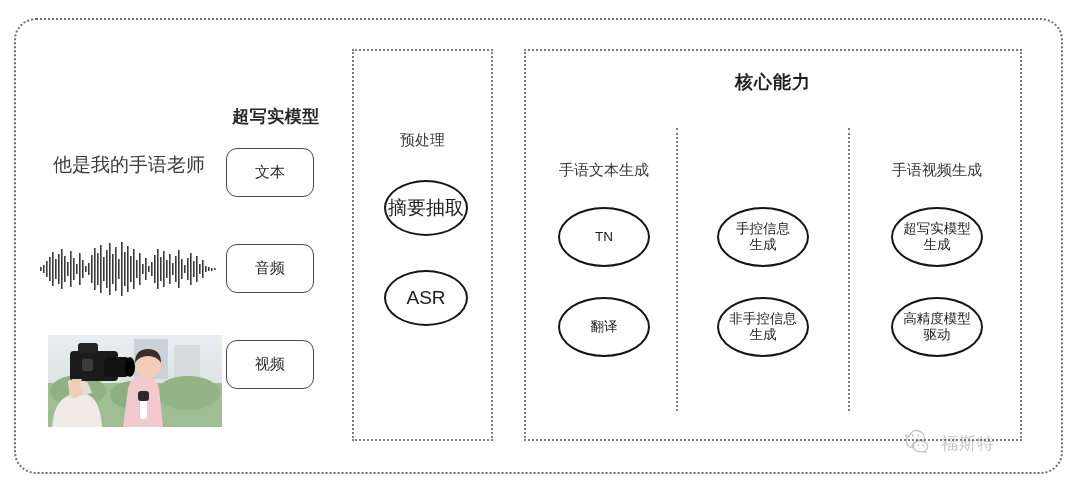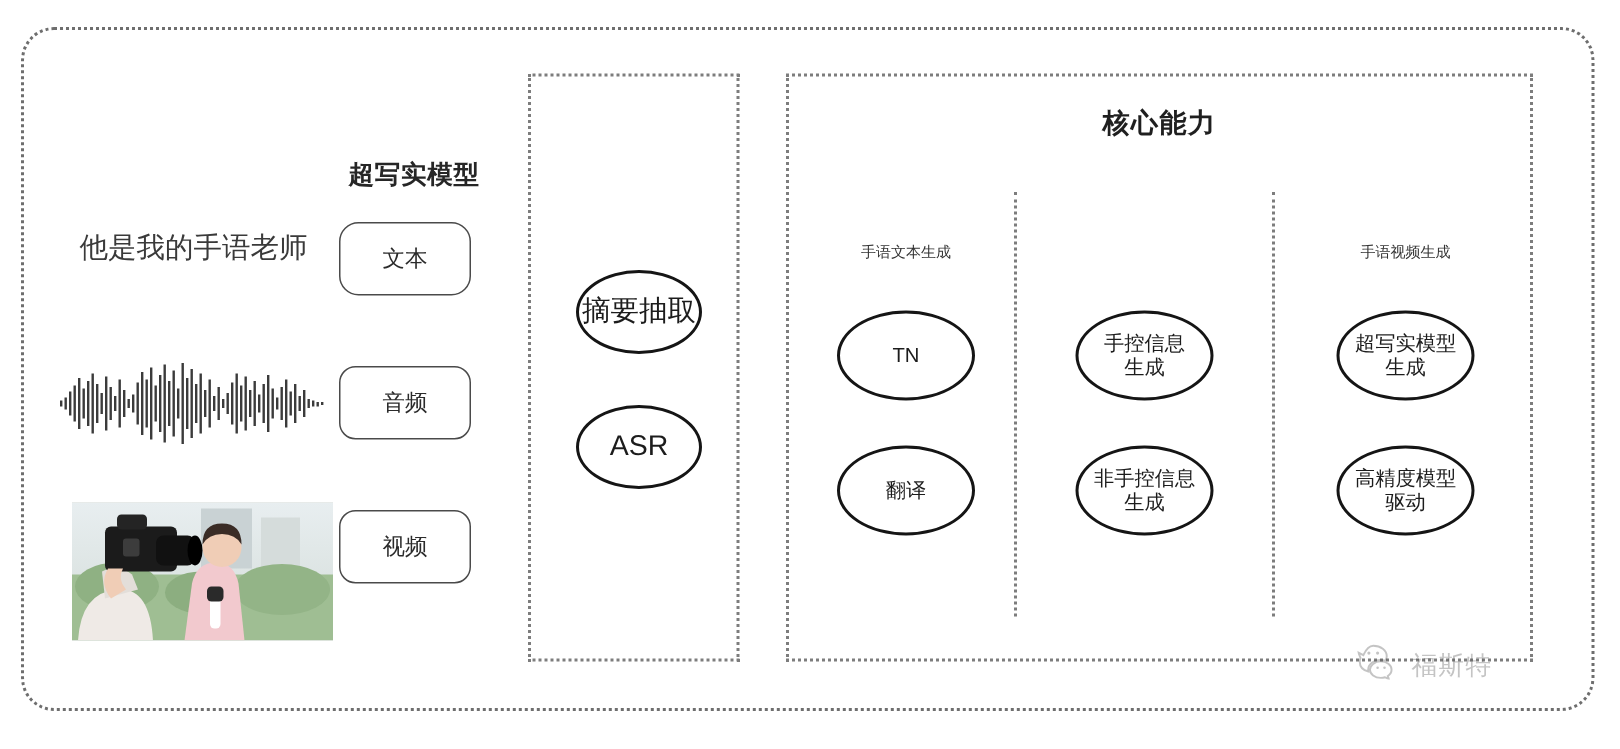--- a/index.html
+++ b/index.html
@@ -88,21 +88,21 @@
     box-sizing: border-box;
     border: 1.6px solid #4a4a4a;
     border-radius: 11px;
     background: #ffffff;
     display: flex;
     align-items: center;
     justify-content: center;
     font-size: 15px;
     color: #2b2b2b;
   }
-  #chip-text  { top: 53px; border-radius: 13px; }
+  #chip-text  { top: 53px; }
   #chip-audio { top: 149px; }
   #chip-video { top: 245px; }
 
   
   .panel {
     position: absolute;
     box-sizing: border-box;
     border: 2px dotted #7d7d7d;
     background: transparent;
   }
@@ -185,21 +185,21 @@
   #core-col-0 { left: 6px;   width: 144px; }
   #core-col-1 { left: 152px; width: 170px; }
   #core-col-2 { left: 324px; width: 174px; }
 
   .core-col-title {
     position: absolute;
     left: 0;
     top: 110px;
     width: 100%;
     text-align: center;
-    font-size: 10px;
+    font-size: 15px;
     color: #333333;
     white-space: nowrap;
   }
 
   .core-ellipse {
     width: 92px;
     height: 60px;
     font-size: 13.5px;
     left: 50%;
     margin-left: -46px;
@@ -341,20 +341,21 @@
     <span>视频</span>
   </div>
   <div class="modality-chip" id="chip-audio">
     <span>音频</span>
   </div>
 </div>
 
 <div class="panel" id="scene-panel">
 
 
+  <div id="scene-sub">预处理</div>
 
   <div class="ellipse scene-ellipse" id="scene-e0">
     <span>摘要抽取</span>
   </div>
   <div class="ellipse scene-ellipse" id="scene-e1">
     <span>ASR</span>
   </div>
 </div>
 
 <div class="panel" id="core-panel">

